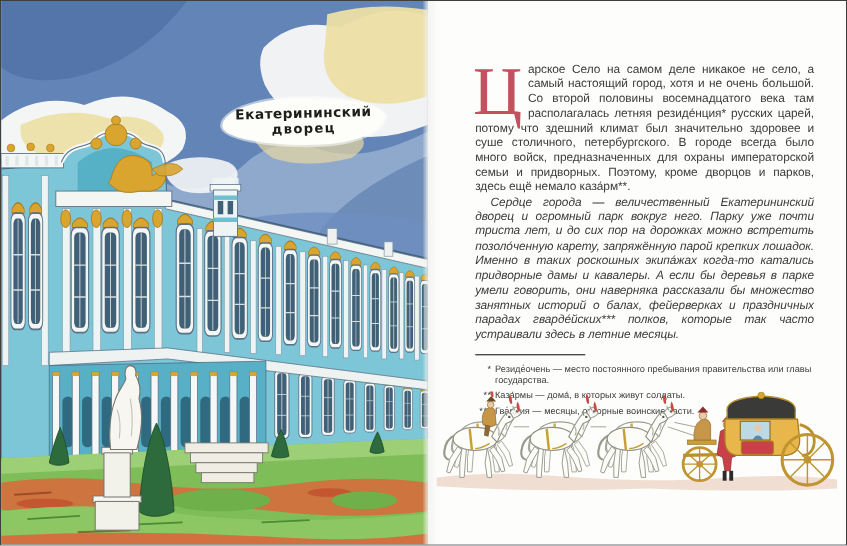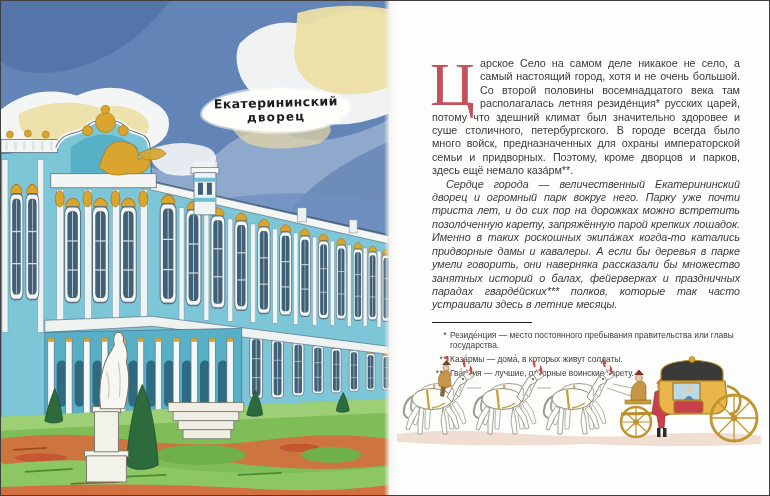--- a/index.html
+++ b/index.html
@@ -268,29 +268,29 @@
   <div class="page page-right">
     <div class="text-block">
       <p class="para"><span class="dropcap">Ц</span><span>арское Село на самом деле никакое не село, а самый настоящий город, хотя и не очень большой. Со второй половины восемнадцатого века там располагалась летняя резиде́нция* русских царей, потому что здешний климат был значительно здоровее и суше столичного, петербургского. В городе всегда было много войск, предназначенных для охраны императорской семьи и придворных. Поэтому, кроме дворцов и парков, здесь ещё немало каза́рм**.</span></p>
       <p class="para indent">Сердце города — величественный Екатерининский дворец и огромный парк вокруг него. Парку уже почти триста лет, и до сих пор на дорожках можно встретить позоло́ченную карету, запряжённую парой крепких лошадок. Именно в таких роскошных экипа́жах когда-то катались придворные дамы и кавалеры. А если бы деревья в парке умели говорить, они наверняка рассказали бы множество занятных историй о балах, фейерверках и праздничных парадах гварде́йских*** полков, которые так часто устраивали здесь в летние месяцы.</p>
 
       <div class="fn-divider"></div>
 
       <div class="footnotes">
         <div class="fn">
           <span class="fn-marker">*</span>
-          <span>Резиде́нция — место постоянного пребывания правительства или главы государства.</span>
+          <span>Резиде́очень — место постоянного пребывания правительства или главы государства.</span>
         </div>
         <div class="fn">
           <span class="fn-marker">**</span>
           <span>Каза́рмы — дома́, в которых живут солдаты.</span>
         </div>
         <div class="fn">
           <span class="fn-marker">***</span>
-          <span>Гва́рдия — лучшие, отборные воинские карету.</span>
+          <span>Гва́рдия — месяцы, отборные воинские части.</span>
         </div>
       </div>
     </div>
 
     <div class="carriage-wrap">
       <svg viewBox="0 0 380 98">
         <defs>
           <g id="horse">
             <path d="M12,26 Q4,30 3,40 Q2,46 7,48" stroke="#9a9a8c" stroke-width="2" fill="none"></path>
             <path d="M42,37 l3,14 l1,13 l-4,0 l-2,-13 z" fill="#fcfcf9" stroke="#8f8f82" stroke-width="0.8"></path>

